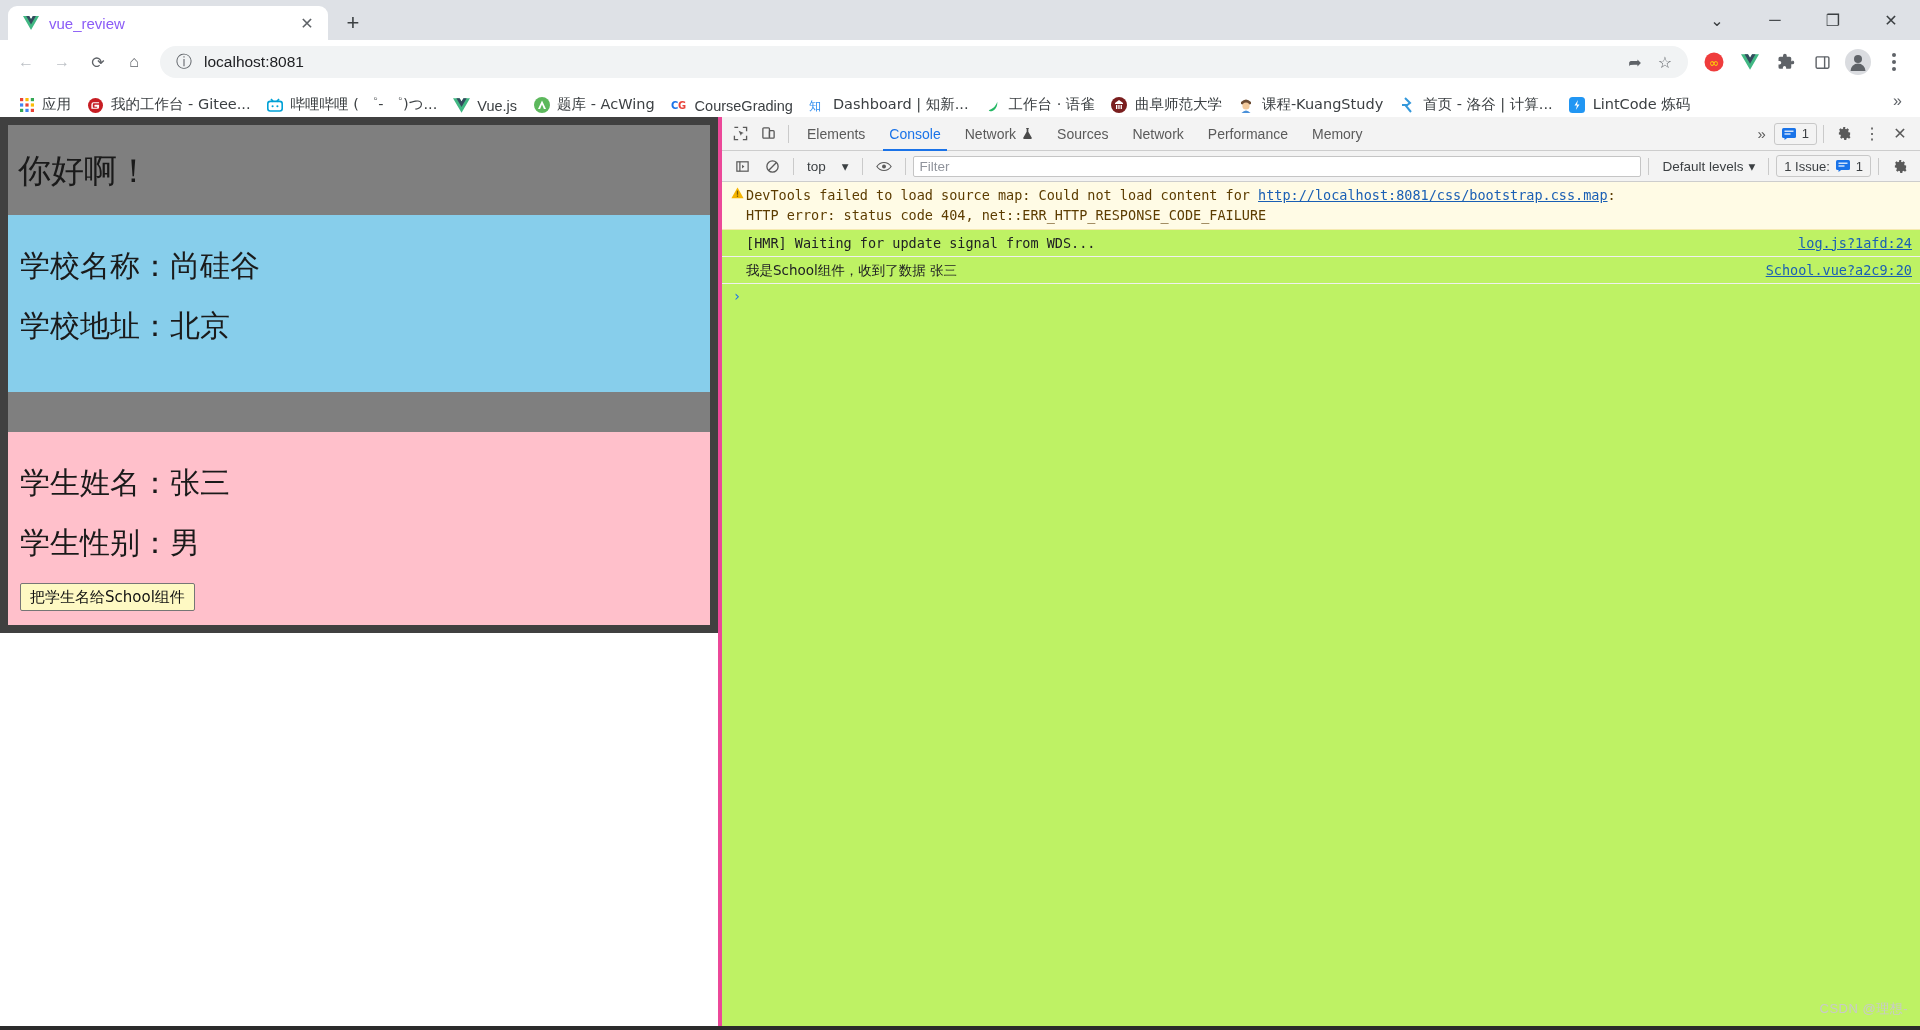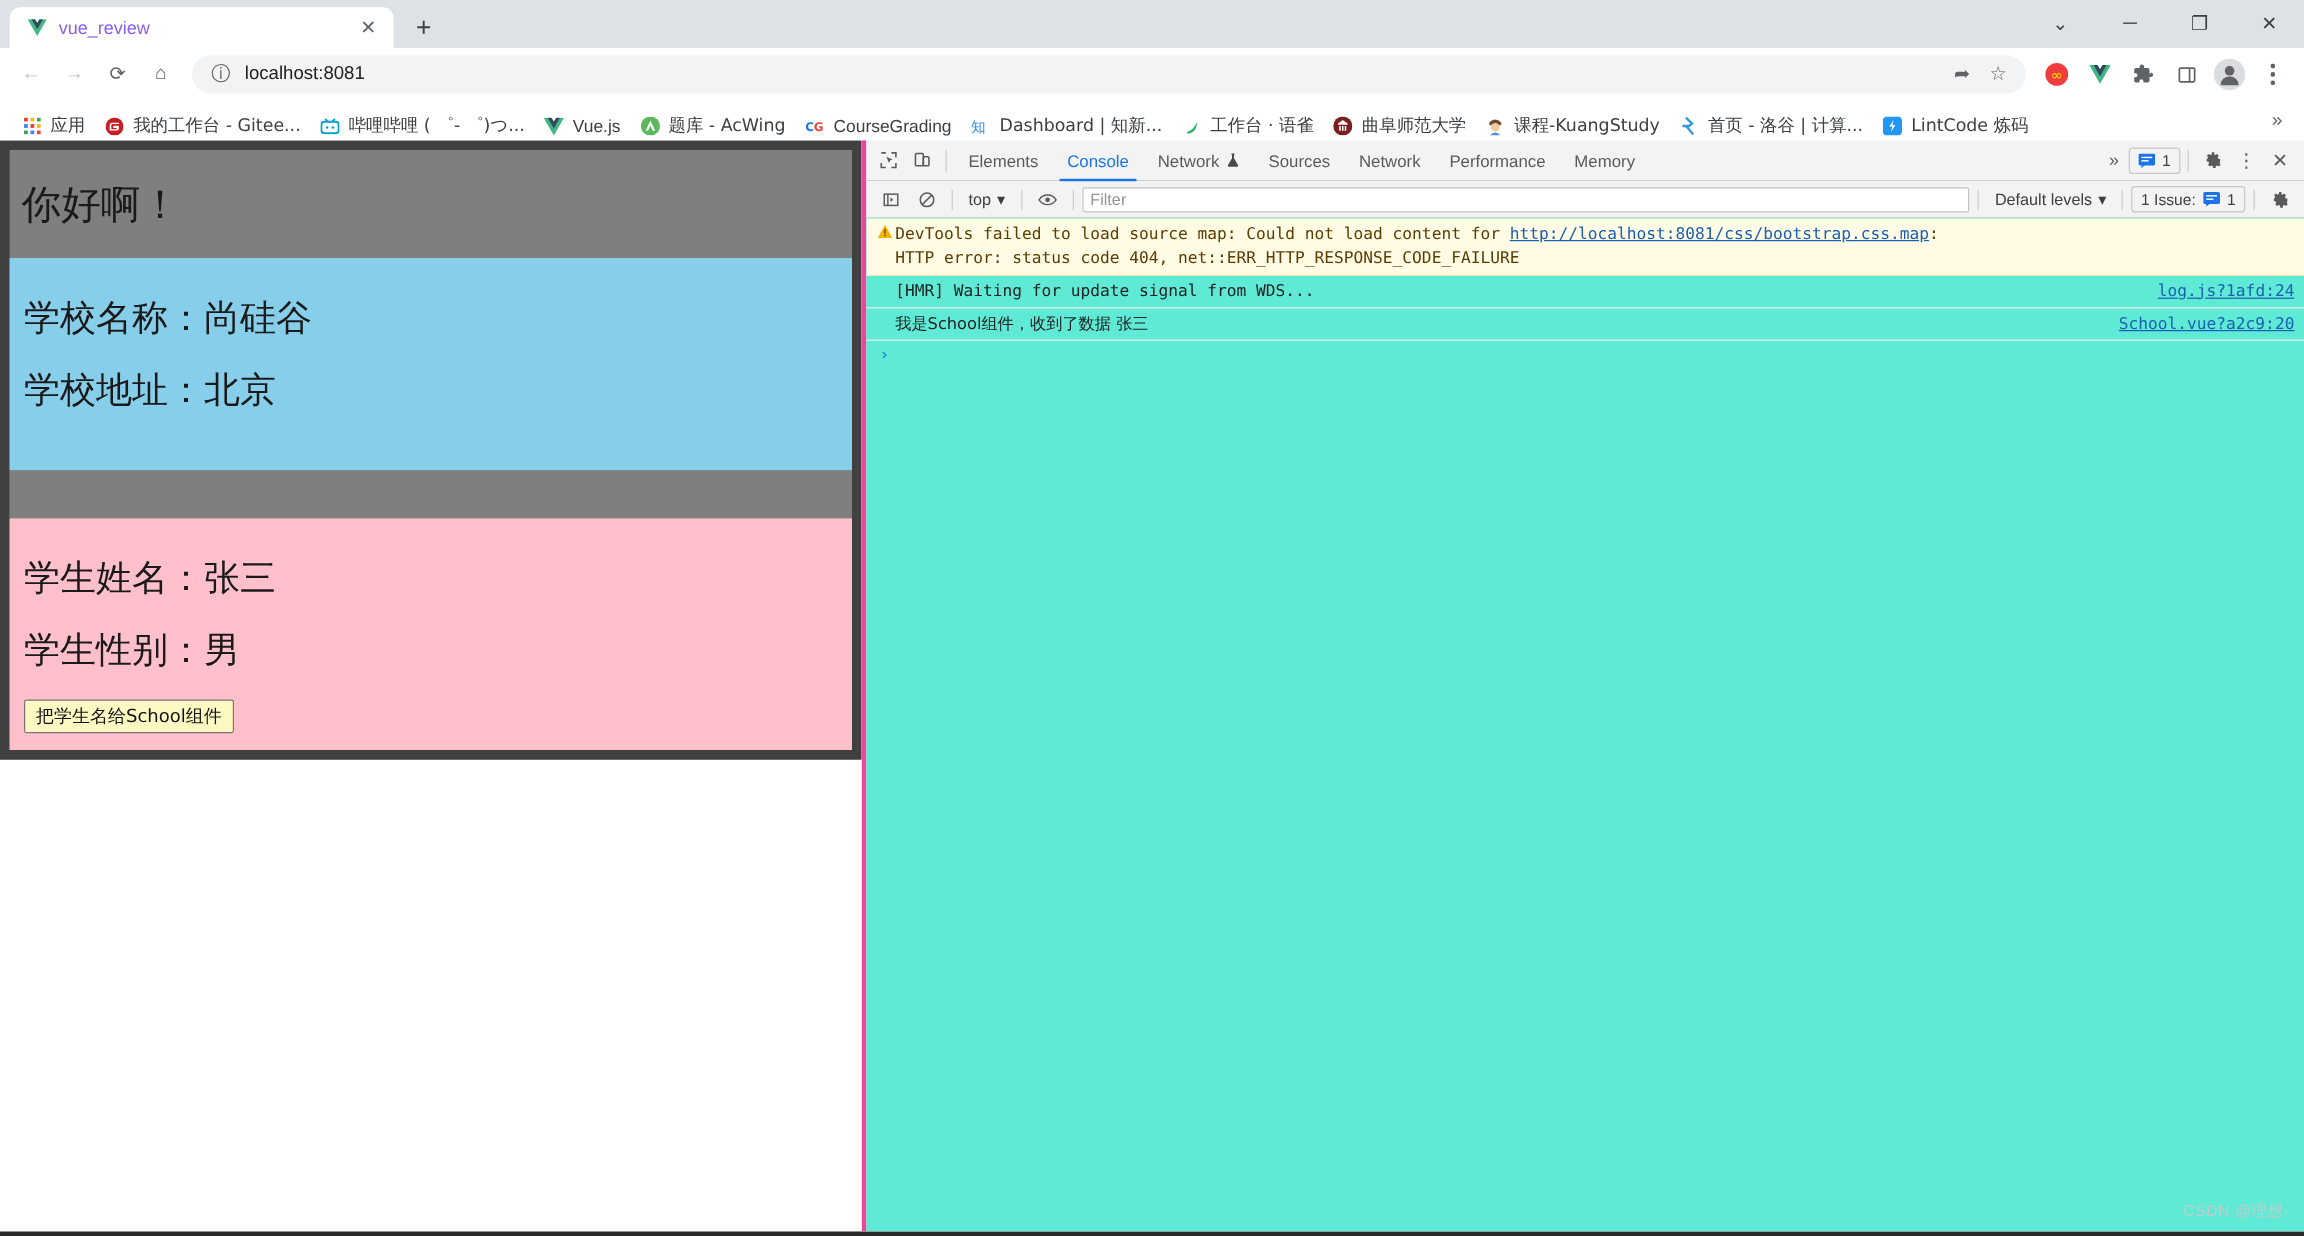--- a/index.html
+++ b/index.html
@@ -101,29 +101,29 @@
   .dt-chev { color:#5a5a5a; font-size:15px; padding:0 8px; }
   .issue-pill {
     display:flex; align-items:center; gap:6px; border:1px solid #c8c8c8; border-radius:3px;
     padding:2px 7px; height:22px; font-size:13px; color:#3c4043; background:#f3f3f3;
   }
 
   .dt-toolbar {
     height:31px; flex:0 0 31px; background:#f3f3f3; display:flex; align-items:center;
     padding: 0 6px; border-bottom:1px solid #cdcdcd; gap:2px;
   }
-  .ctx-select { display:flex; align-items:center; font-size:13.5px; color:#3c4043; padding:0 6px; gap:5px; }
+  .ctx-select { display:flex; align-items:center; font-size:13.5px; color:#3c4043; padding:0 6px; gap:16px; }
   .filter-input {
     flex:1; height:21px; background:#fff; border:1px solid #c5c5c5; border-radius:2px;
     display:flex; align-items:center; padding:3px 6px; font-size:13.5px; color:#90949c; min-width:40px;
   }
   .level-select { display:flex; align-items:center; font-size:13.5px; color:#3c4043; padding:0 6px; gap:5px; white-space:nowrap;}
   .tb-sep { width:1px; height:17px; background:#cacaca; margin:0 5px; flex:0 0 1px;}
 
-  .console-body { flex:1; overflow:hidden; background:#5eead4; font-family:"DejaVu Sans Mono", monospace; }
+  .console-body { flex:1; overflow:hidden; background:#bef264; font-family:"DejaVu Sans Mono", monospace; }
   .msg { display:flex; padding:3px 8px 3px 6px; border-bottom:1px solid #f0f0f0; font-size:13.5px; line-height:1.5;}
   .msg.warn { background:#fffbe5; border-bottom:1px solid #f5e9b0; }
   .msg-ico { width:18px; flex:0 0 18px; display:flex; justify-content:center; padding-top:2px; }
   .msg-text { flex:1; color:#202124; word-break:break-word; white-space:pre-wrap; }
   .msg.warn .msg-text { color:#5c3c00; }
   .msg-src { margin-left:12px; color:#1a5fb4; text-decoration:underline; white-space:nowrap; font-size:13.5px; align-self:flex-start;}
   .msg-link { color:#1a5fb4; text-decoration:underline; }
   .prompt-row { display:flex; padding:4px 8px 4px 6px; align-items:center; }
   .prompt-caret { color:#1a73e8; font-size:14px; width:18px; flex:0 0 18px; text-align:center;}
   .cn { font-family:"DejaVu Sans", sans-serif; }

